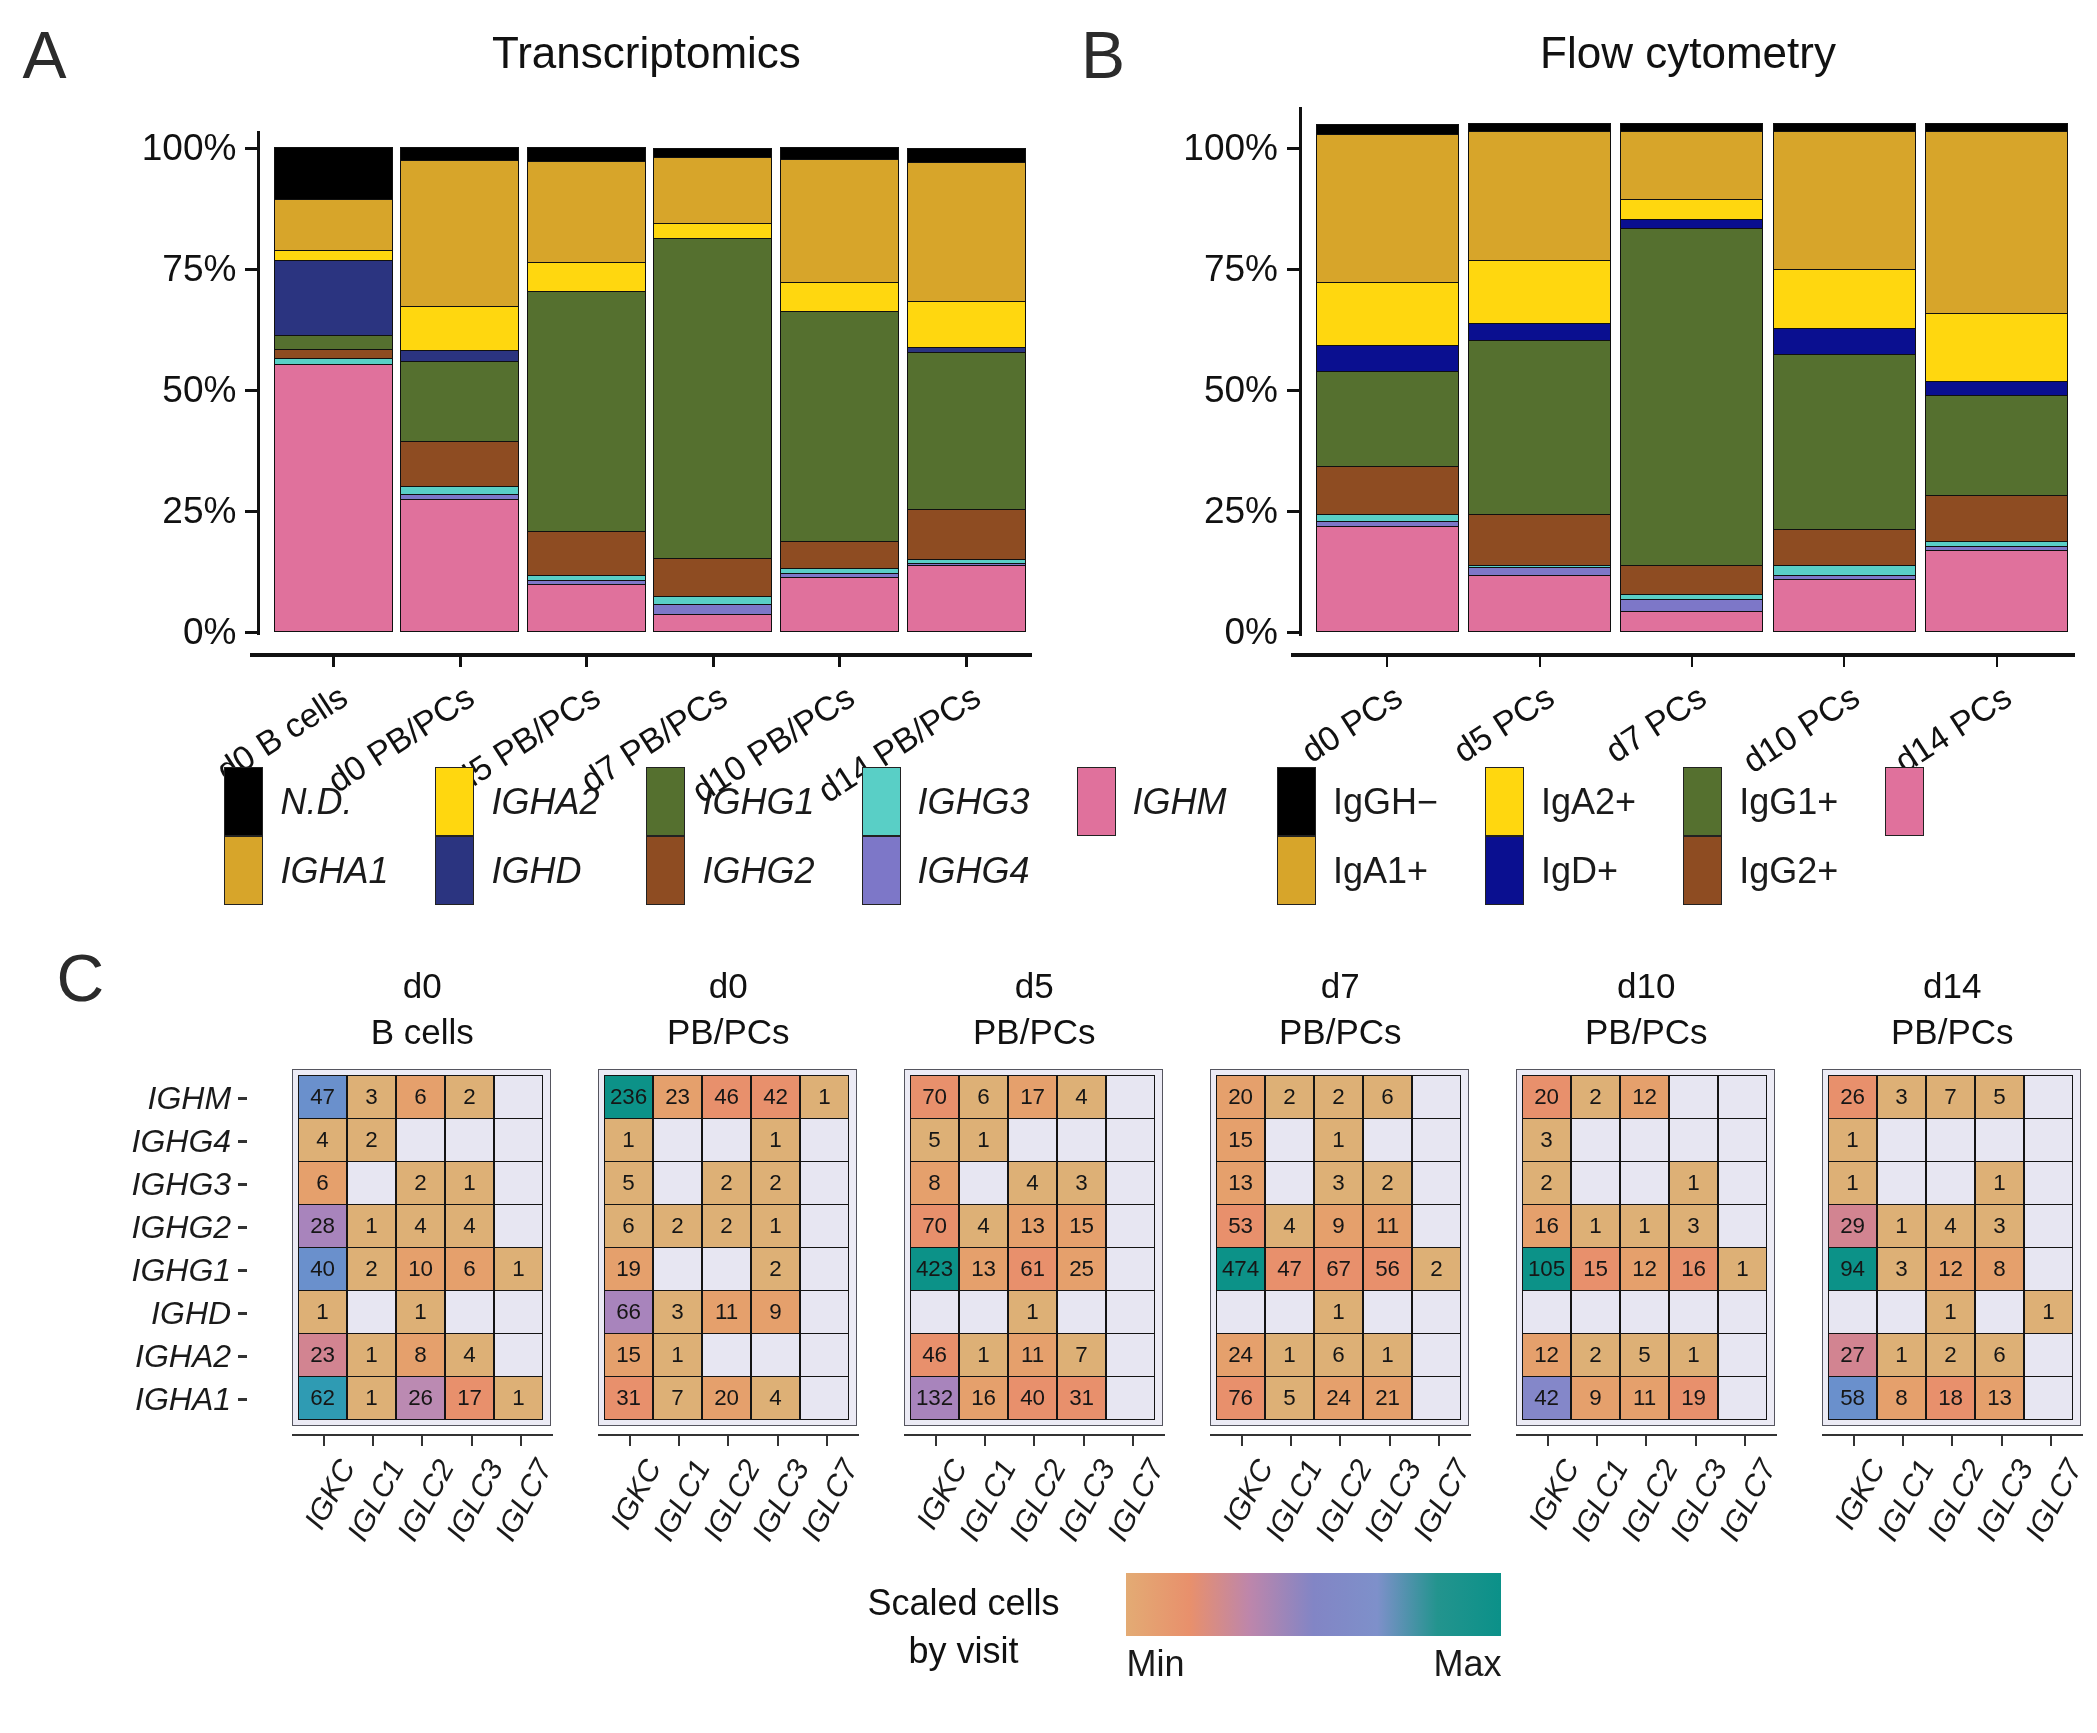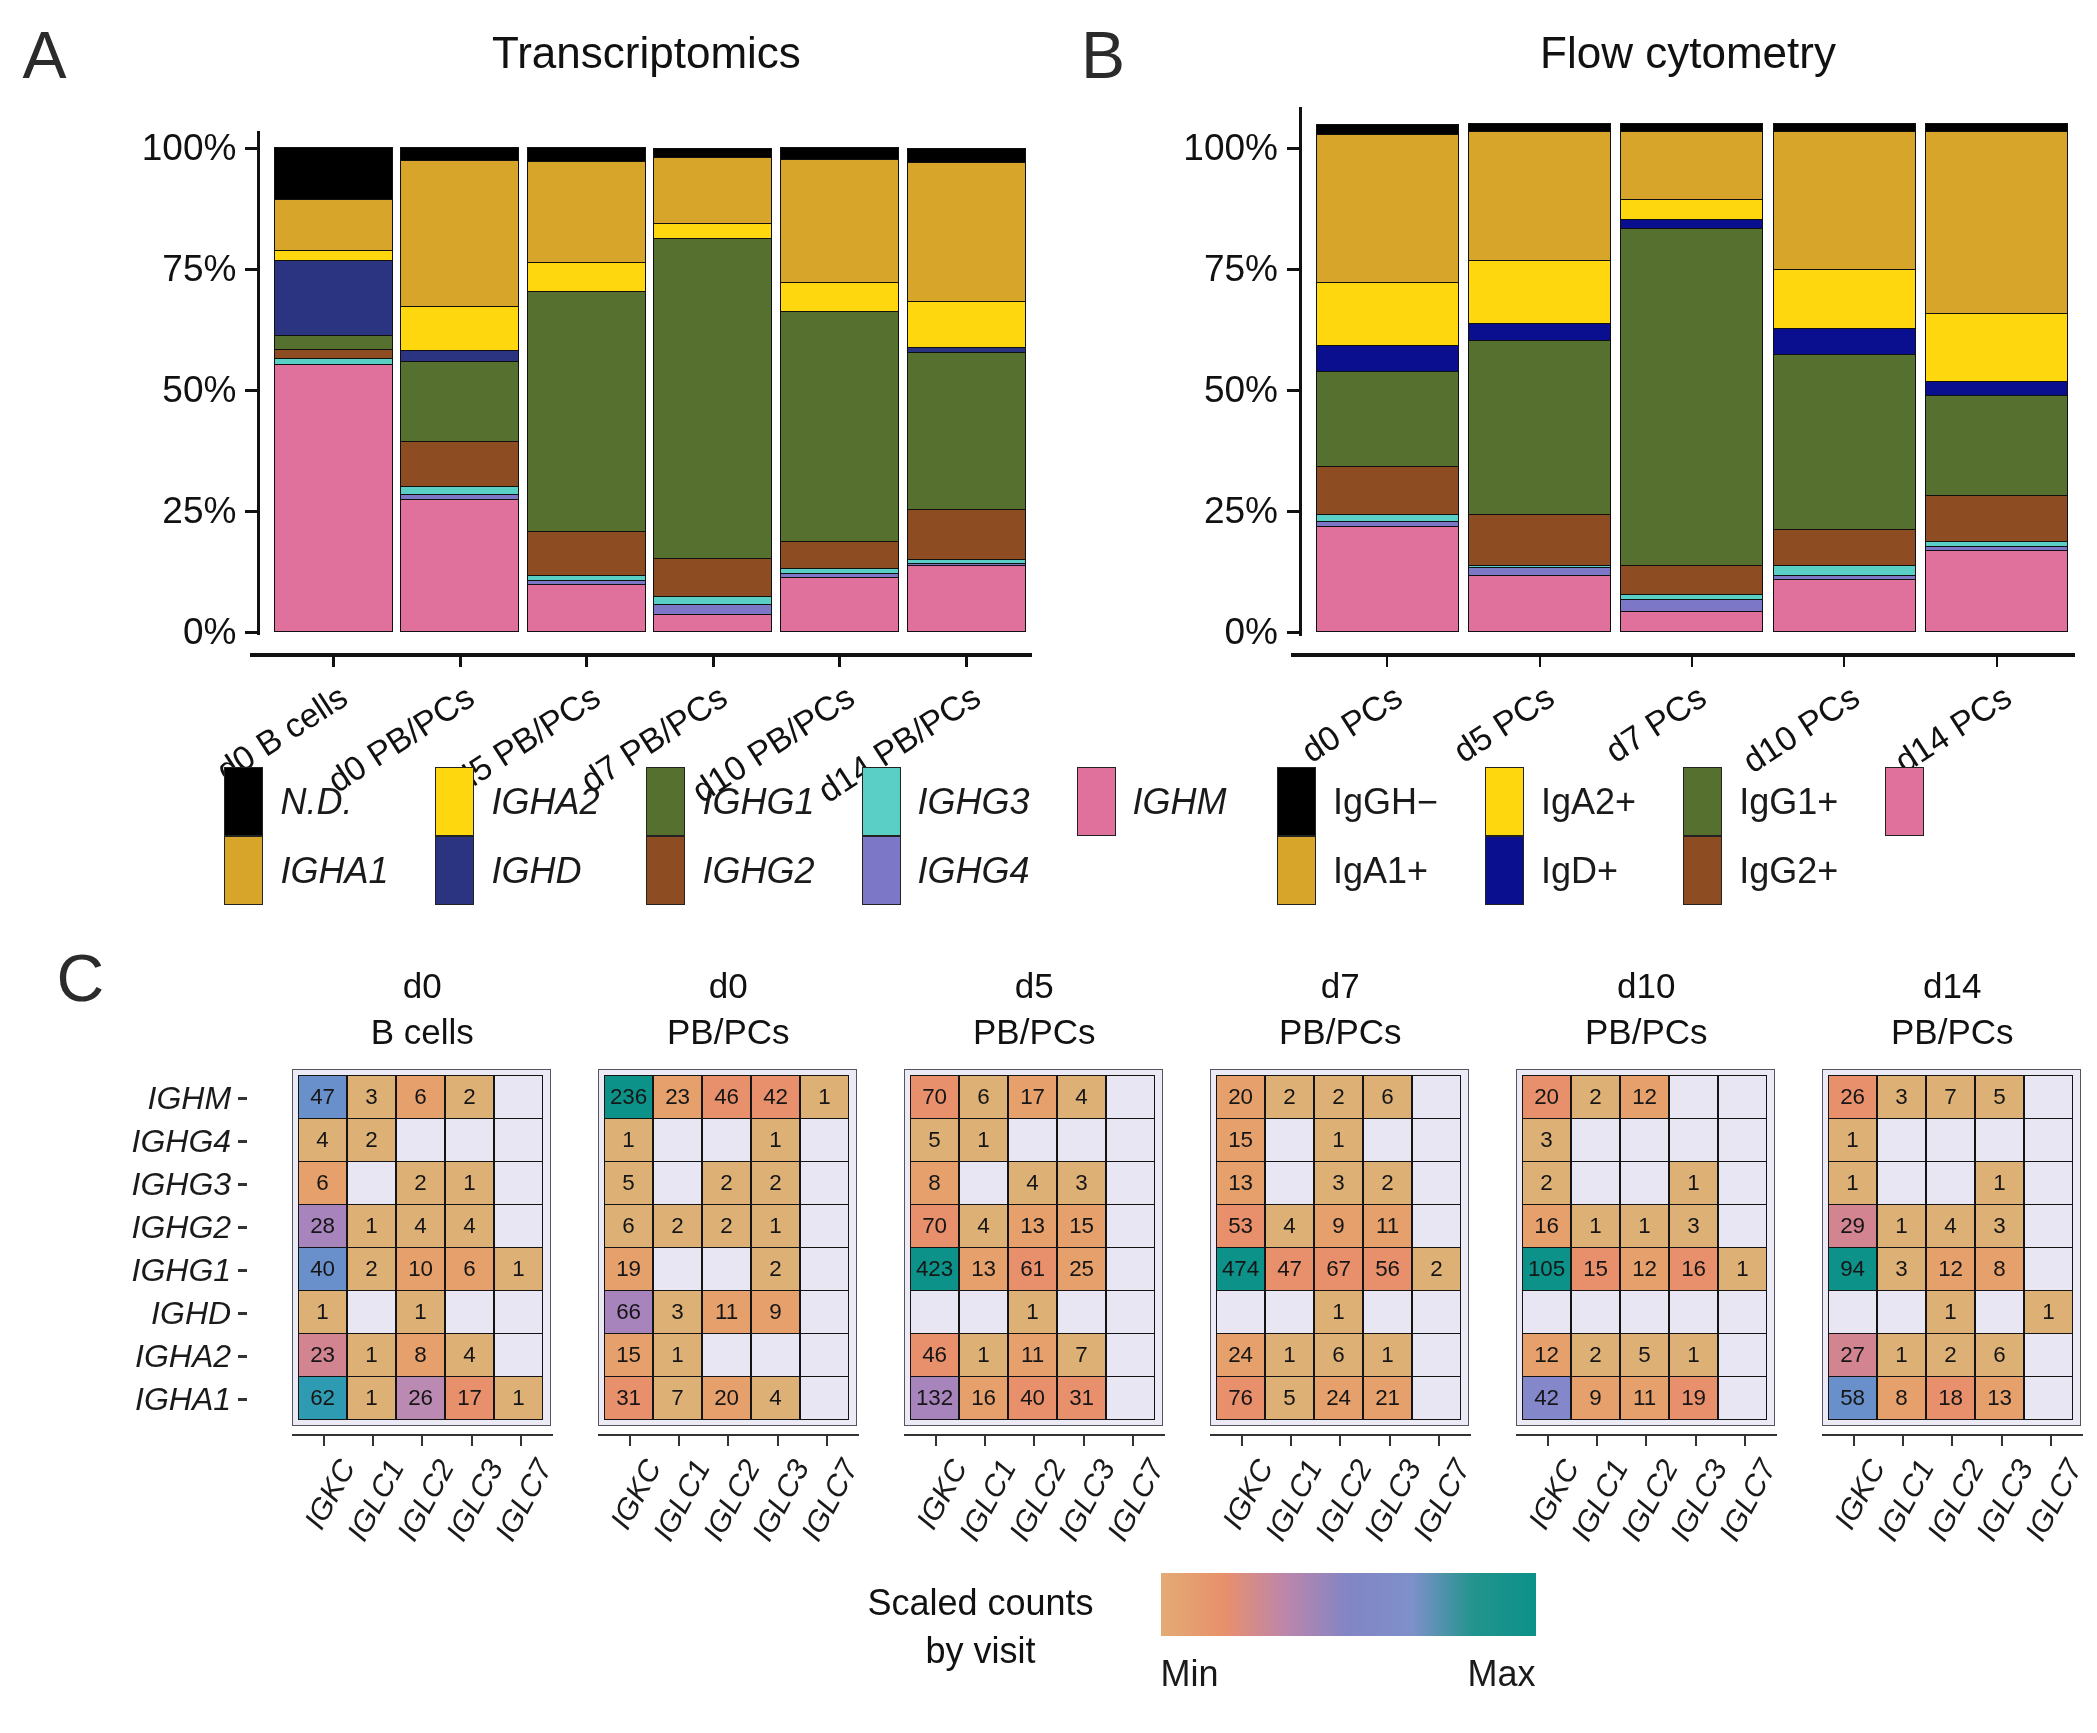--- a/index.html
+++ b/index.html
@@ -30,21 +30,21 @@
   .hm-title{height:106px;text-align:center;font-size:35px;line-height:1.3;color:#111;}
   .hm-frame{border:1.7px solid #55555f;background:#ecebf5;padding:5.6px;width:246px;}
   .hm-grid{display:grid;grid-template-columns:repeat(5,49px);grid-auto-rows:43px;}
   .hm-cell{border:1.1px solid #141414;display:flex;align-items:center;justify-content:center;font-size:22.4px;color:#161616;box-sizing:border-box;margin:-0.6px 0 0 -0.6px;}
   .hm-axis{position:relative;margin-top:7.8px;height:2.2px;background:#333;width:261px;}
   .hm-xtick{position:absolute;top:2.2px;width:2.2px;height:10px;background:#333;}
   .hm-collabel{position:absolute;font-size:30px;font-style:italic;text-align:right;width:118px;transform:rotate(-62deg);transform-origin:100% 0%;white-space:nowrap;}
   .grad-legend{position:absolute;display:flex;align-items:flex-start;}
   .grad-title{font-size:36px;text-align:center;line-height:1.35;margin-right:67px;margin-top:5.6px;color:#111;}
   .grad-bar{width:375px;height:63px;}
-  .grad-minmax{display:flex;justify-content:space-between;font-size:36px;margin-top:17px;}
+  .grad-minmax{display:flex;justify-content:space-between;font-size:36px;margin-top:7px;}
 </style>
 </head>
 <body>
 
 <section class="panel" style="left:22.4px;top:11.2px;width:1025px;height:924px;">
   <div class="panel-letter" style="left:0;top:5.6px;">A</div>
   <div class="chart-title" style="left:235px;width:778px;top:17px;">Transcriptomics</div>
   <div class="plot" id="chartA" style="left:235px;top:106px;width:778px;height:616px;">
       <div class="yaxis-line" style="left: 0px; top: 14px; height: 504px;"></div>
       <div class="ytick" style="left: -12.3px; top: 30px;"></div>
@@ -709,21 +709,21 @@
           <div class="hm-collabel" style="left: 21px; top: 20px;">IGLC2</div>
           <div class="hm-xtick" style="left: 179px;"></div>
           <div class="hm-collabel" style="left: 70px; top: 20px;">IGLC3</div>
           <div class="hm-xtick" style="left: 228px;"></div>
           <div class="hm-collabel" style="left: 119px; top: 20px;">IGLC7</div>
         </div>
       </div>
     </div>
   <div class="grad-legend" style="left:845px;top:644px;">
     <div class="grad-title">
-      <div>Scaled counts</div>
+      <div>Scaled cells</div>
       <div>by visit</div>
     </div>
     <div>
       <div class="grad-bar" id="gradBar" style="background: linear-gradient(90deg, rgb(227, 171, 116) 0%, rgb(232, 144, 108) 17%, rgb(189, 134, 171) 33%, rgb(130, 133, 197) 50%, rgb(126, 144, 202) 67%, rgb(35, 148, 142) 83%, rgb(11, 145, 137) 100%);"></div>
       <div class="grad-minmax">
         <span>Min</span>
         <span>Max</span>
       </div>
     </div>
   </div>

